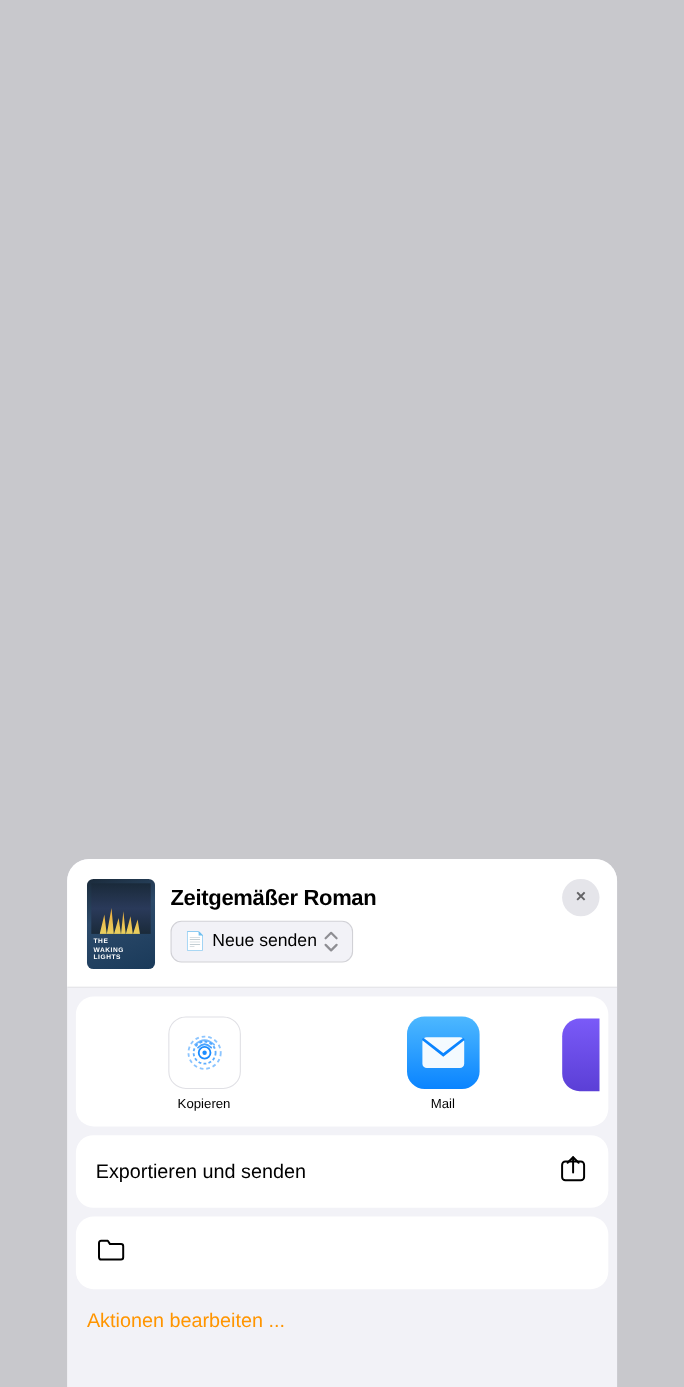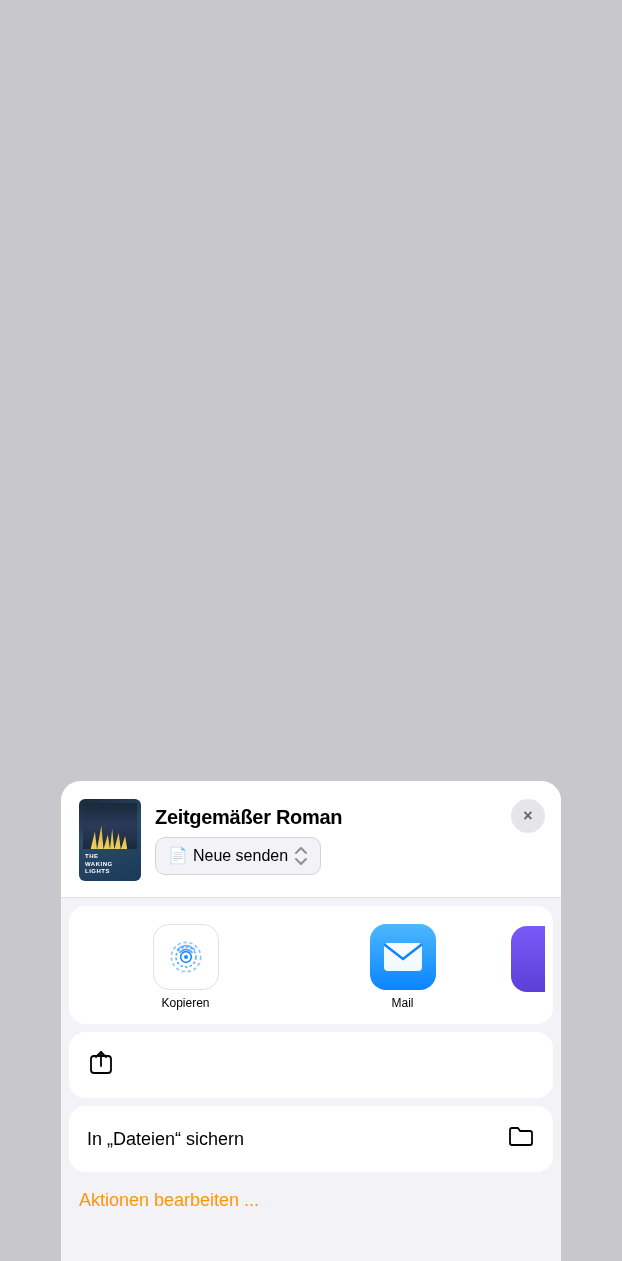--- a/index.html
+++ b/index.html
@@ -337,33 +337,33 @@
 
     <div style="width:34px; overflow:hidden; display:flex; flex-direction:column; align-items:flex-start; gap:6px; padding-top:2px;">
       <div style="width:66px; height:66px; border-radius:16px; background:linear-gradient(180deg,#7a5af8 0%,#5b3fd6 100%);"></div>
     </div>
 
   </div>
 
 
   <div class="action-section">
     <div class="action-item">
+      <span class="action-label">Exportieren und senden</span>
       <span class="action-icon">
         <svg width="28" height="28" viewBox="0 0 28 28" fill="none">
           <rect x="4" y="8" width="20" height="17" rx="3" stroke="#000" stroke-width="1.8" fill="none"></rect>
           <line x1="14" y1="4" x2="14" y2="18" stroke="#000" stroke-width="1.8" stroke-linecap="round"></line>
           <polyline points="9,9 14,4 19,9" stroke="#000" stroke-width="1.8" fill="none" stroke-linecap="round" stroke-linejoin="round"></polyline>
         </svg>
       </span>
     </div>
   </div>
 
   <div class="action-section">
     <div class="action-item">
-      <span class="action-label">In „Dateien“ sichern</span>
       <span class="action-icon">
         <svg width="28" height="28" viewBox="0 0 28 28" fill="none">
           <path d="M3 8 Q3 6 5 6 L11 6 L13 9 L23 9 Q25 9 25 11 L25 21 Q25 23 23 23 L5 23 Q3 23 3 21 Z" stroke="#000" stroke-width="1.8" fill="none" stroke-linejoin="round"></path>
         </svg>
       </span>
     </div>
   </div>
 
   <div class="edit-actions">
     <span class="edit-actions-label">Aktionen bearbeiten ...</span>

